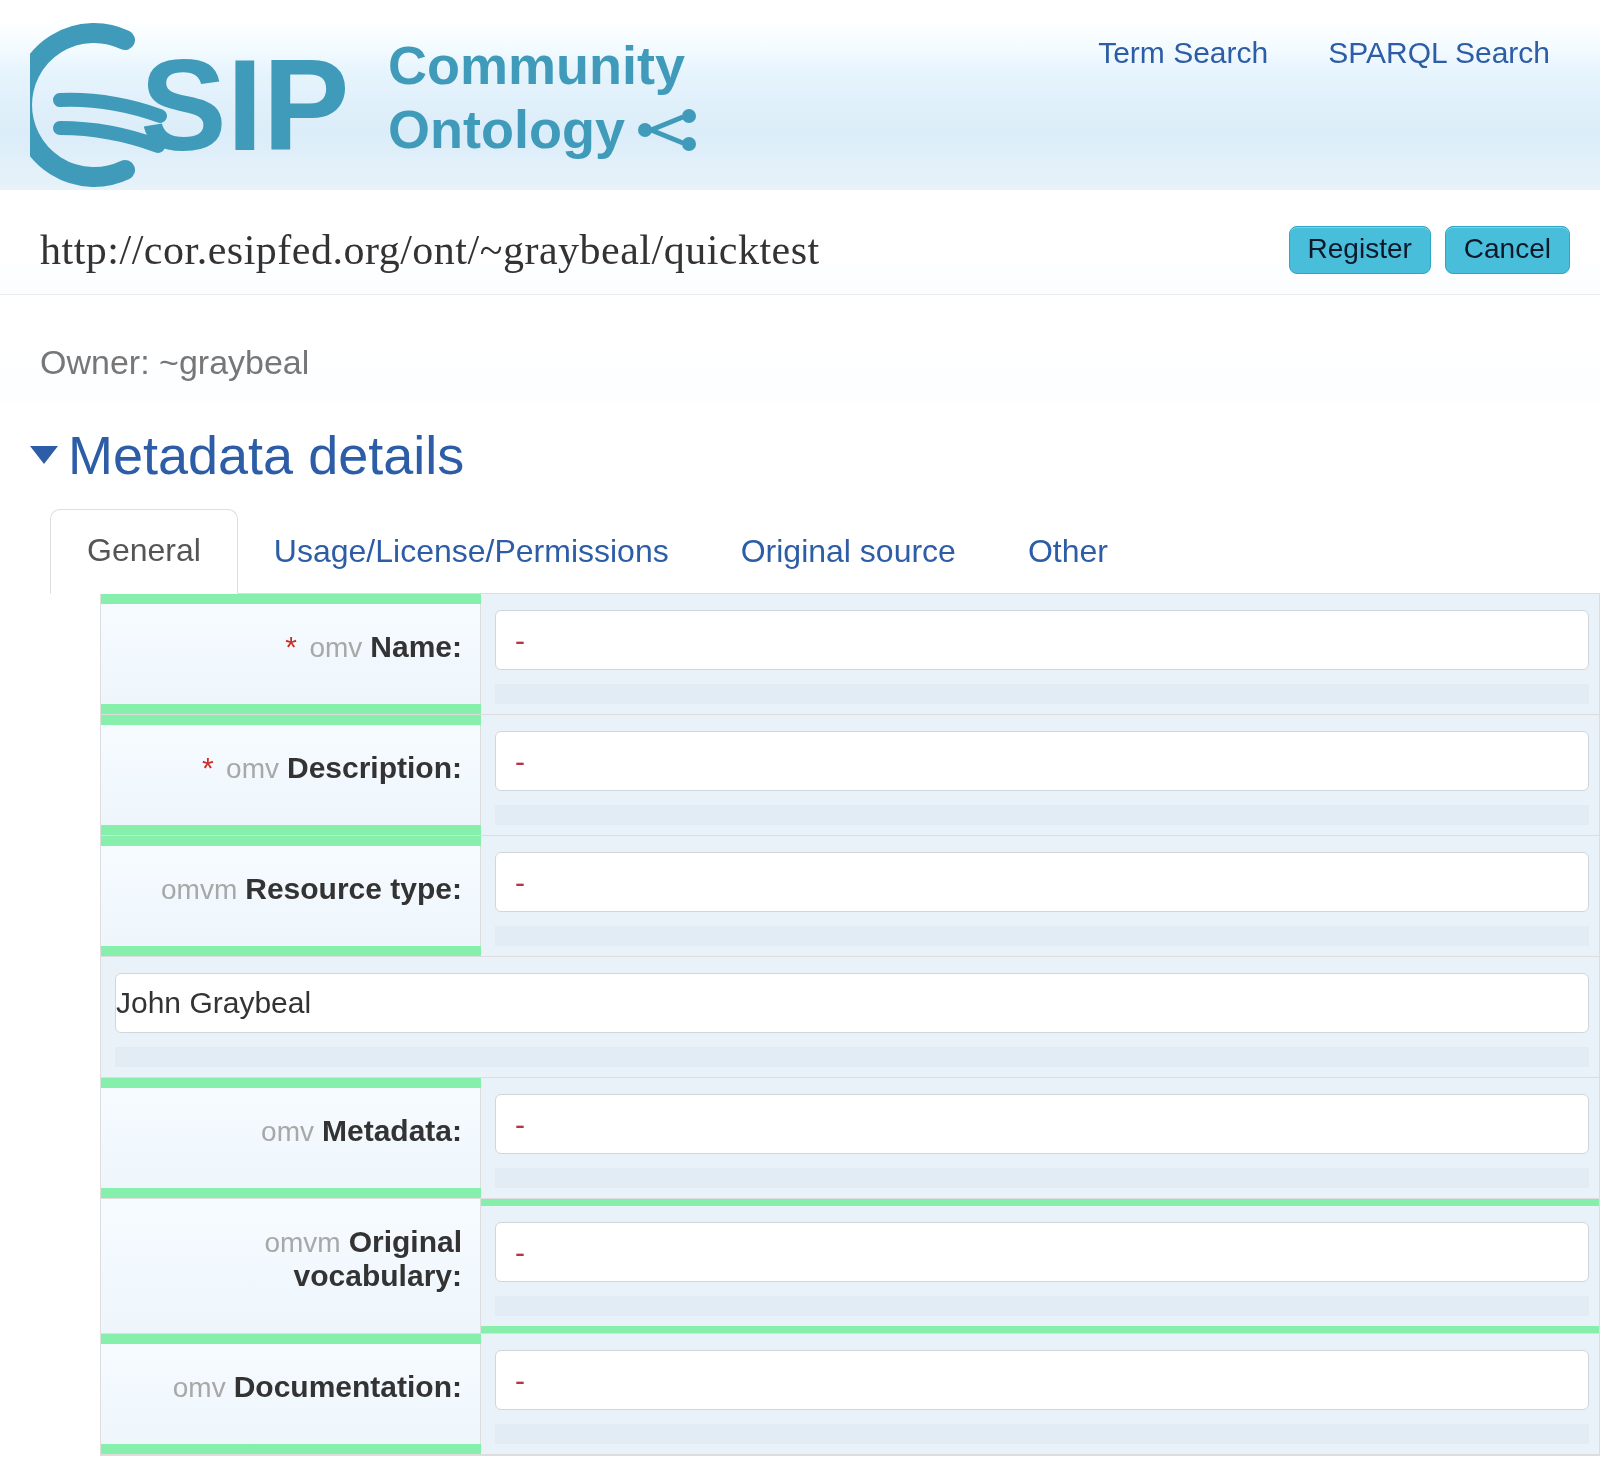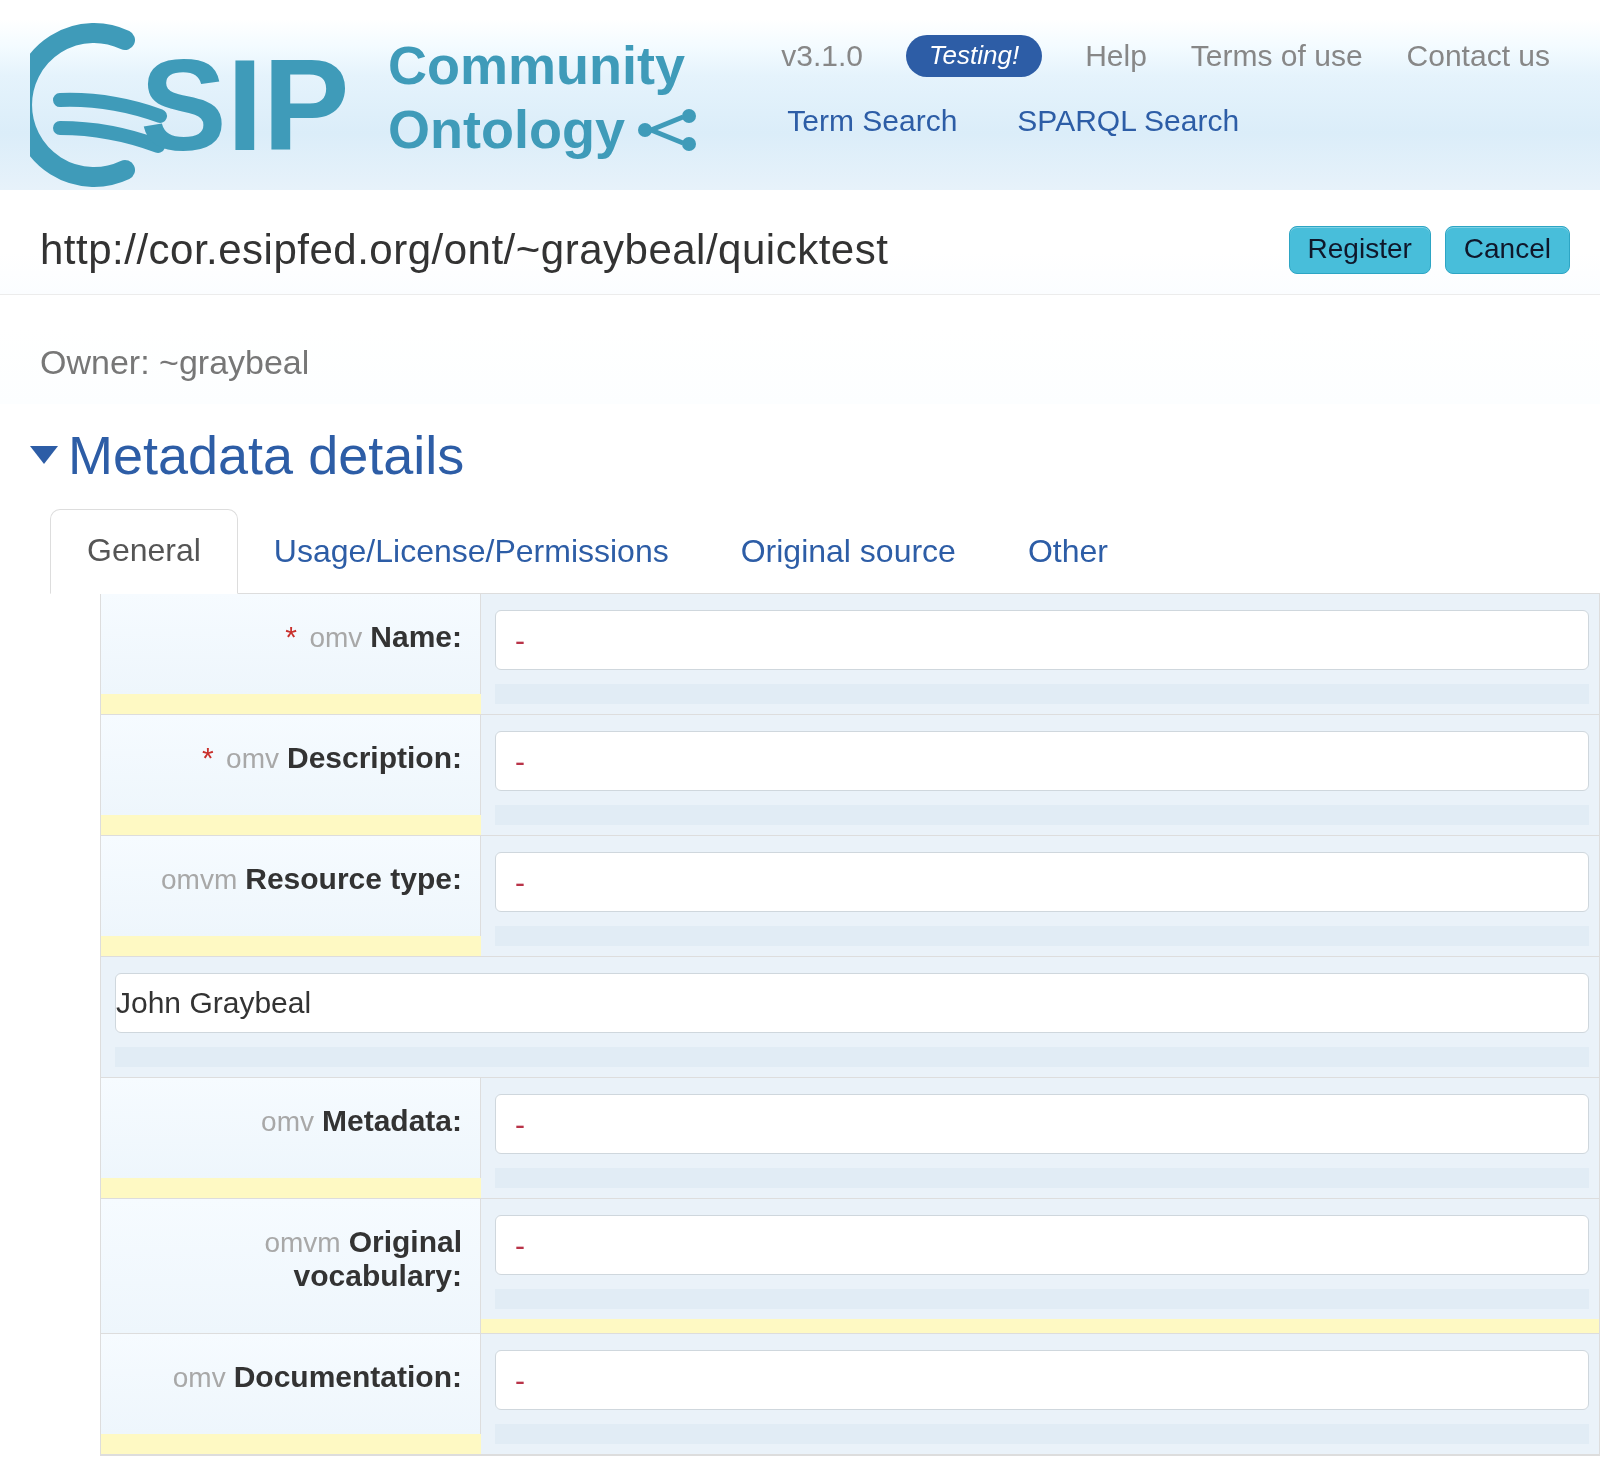--- a/index.html
+++ b/index.html
@@ -32,21 +32,21 @@
 
   
   .url-row {
     margin-top: 0;
     padding: 36px 30px 20px 40px;
     display:flex; align-items:center; gap:20px;
     border-bottom: 1px solid #ececec;
     background: linear-gradient(180deg,#ffffff 60%,#fbfdff 100%);
   }
   .url-text {
-    font-family: Liberation Sans, sans-serif;
+    font-family: Liberation Serif, serif;
     font-size:42px; letter-spacing:0.5px;
     color:#333; white-space:nowrap; overflow:hidden; text-overflow:ellipsis;
   }
   .pill-btn {
     font-size:28px; color:#0f172a; background:#48beda;
     border:1px solid #2da5c4; border-radius:8px;
     padding:6px 18px 8px 18px; cursor:pointer;
     box-shadow: inset 0 1px 0 rgba(255,255,255,0.3);
   }
   .pill-btn + .pill-btn { margin-left:4px; }
@@ -76,21 +76,21 @@
     color:#2d5da6; position:relative; top:1px;
   }
   .tab.active {
     color:#555; background:#fff;
     border:1px solid #ddd; border-bottom:1px solid #fff;
     border-radius:10px 10px 0 0;
   }
 
   
   .form-table { margin-left:50px; border:1px solid #ddd; border-top:none; }
-  .form-row { display:flex; align-items:flex-start; border-bottom:1px solid #ddd; background:#fef9c3; }
+  .form-row { display:flex; align-items:center; border-bottom:1px solid #ddd; background:#86efac; }
   .form-row:nth-child(even){}
   .label-cell {
     width:380px; min-width:380px; padding:26px 18px 40px 18px;
     text-align:right; border-right:1px solid #ddd;
     font-size:30px;
     background:linear-gradient(180deg,#f6fbff 0%,#eef6fc 100%);
   }
   .label-cell .required { color:#c9302c; margin-right:4px; }
   .label-cell .ns { color:#a8a8a8; font-weight:400; font-size:28px; margin-right:8px;}
   .label-cell .field { color:#333; font-weight:700; }
@@ -132,27 +132,20 @@
           <circle cx="54" cy="8" r="7" fill="#3f9bb9"></circle>
           <circle cx="54" cy="36" r="7" fill="#3f9bb9"></circle>
           <line x1="16" y1="22" x2="48" y2="9" stroke="#3f9bb9" stroke-width="5"></line>
           <line x1="16" y1="22" x2="48" y2="35" stroke="#3f9bb9" stroke-width="5"></line>
         </svg>
       </div>
     </div>
   </div>
 
   <div class="header-right">
-    <div class="top-links">
-      <span class="muted">v3.1.0</span>
-      <span class="badge">Testing!</span>
-      <span class="muted">Help</span>
-      <span class="muted">Terms of use</span>
-      <span class="muted">Contact us</span>
-    </div>
     <div class="sub-links">
       <a href="#">Term Search</a>
       <a href="#">SPARQL Search</a>
     </div>
   </div>
 </div>
 
 <div class="url-row">
   <span class="url-text">http://cor.esipfed.org/ont/~graybeal/quicktest</span>
   <div style="margin-left:auto; display:flex; gap:10px;">

